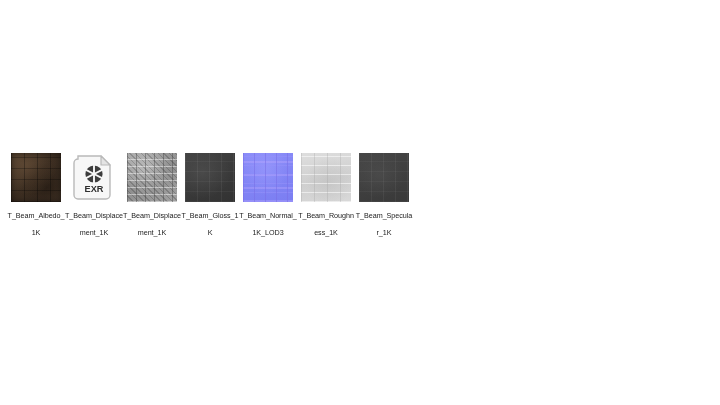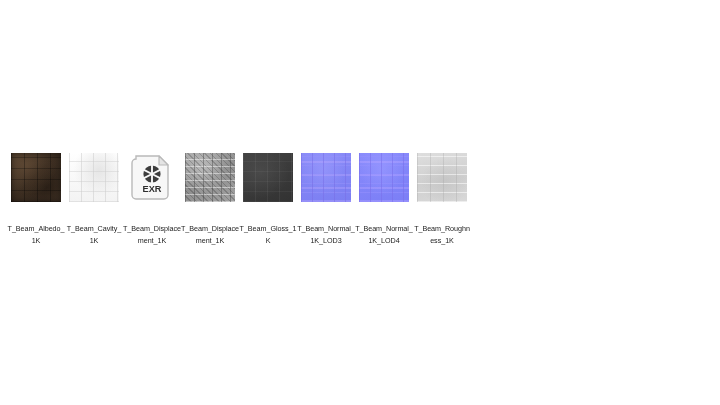--- a/index.html
+++ b/index.html
@@ -142,47 +142,41 @@
   
   .file-icon {
     width: 50px;
     height: 49px;
     position: relative;
   }
   .file-icon svg { display: block; width: 100%; height: 100%; }
 
   
   .asset-label {
-    margin-top: 20px;
+    margin-top: 4px;
     width: 58px;
     text-align: center;
     font-size: 7.2px;
-    line-height: 12px;
+    line-height: 17px;
     color: #1b1b1b;
     letter-spacing: -0.05px;
     word-break: break-all;
     overflow-wrap: anywhere;
     font-family: "Liberation Sans", sans-serif;
   }
 </style>
 </head>
 <body>
 
 <div id="asset-grid">
     <div class="asset-item">
       <div class="thumb-wrap">
         <div class="thumb tex-albedo"></div>
       </div>
       <div class="asset-label">T_Beam_Albedo_1K</div>
-    </div>
-    <div class="asset-item">
-      <div class="thumb-wrap">
-        <div class="thumb tex-cavity"></div>
-      </div>
-      <div class="asset-label">T_Beam_Cavity_1K</div>
     </div>
     <div class="asset-item">
       <div class="thumb-wrap">
         <div class="file-icon">
           <svg viewBox="0 0 50 49" xmlns="http://www.w3.org/2000/svg">
             <path d="M9 3 h23 l9 9 v30 a4 4 0 0 1 -4 4 h-28 a4 4 0 0 1 -4 -4 v-32 a4 4 0 0 1 4 -4 z" fill="#f7f7f7" stroke="#b9b9b9" stroke-width="1.4"></path>
             <path d="M32 3 l9 9 h-9 z" fill="#e4e4e4" stroke="#b9b9b9" stroke-width="1.2" stroke-linejoin="round"></path>
             <g fill="#3d3d3d" transform="translate(25,21)">
               <circle cx="0" cy="0" r="8.6"></circle>
               <g stroke="#f7f7f7" stroke-width="1.9" stroke-linecap="round">
@@ -213,23 +207,23 @@
       <div class="asset-label">T_Beam_Gloss_1K</div>
     </div>
     <div class="asset-item">
       <div class="thumb-wrap">
         <div class="thumb tex-normal"></div>
       </div>
       <div class="asset-label">T_Beam_Normal_1K_LOD3</div>
     </div>
     <div class="asset-item">
       <div class="thumb-wrap">
-        <div class="thumb tex-normal lod4"></div>
-      </div>
-      <div class="asset-label">T_Beam_Normal_1K_LOD4</div>
-    </div>
-    <div class="asset-item">
-      <div class="thumb-wrap">
         <div class="thumb tex-roughness"></div>
       </div>
       <div class="asset-label">T_Beam_Roughness_1K</div>
     </div>
+    <div class="asset-item">
+      <div class="thumb-wrap">
+        <div class="thumb tex-specular"></div>
+      </div>
+      <div class="asset-label">T_Beam_Specular_1K</div>
+    </div>
   </div>
 
 </body></html>

